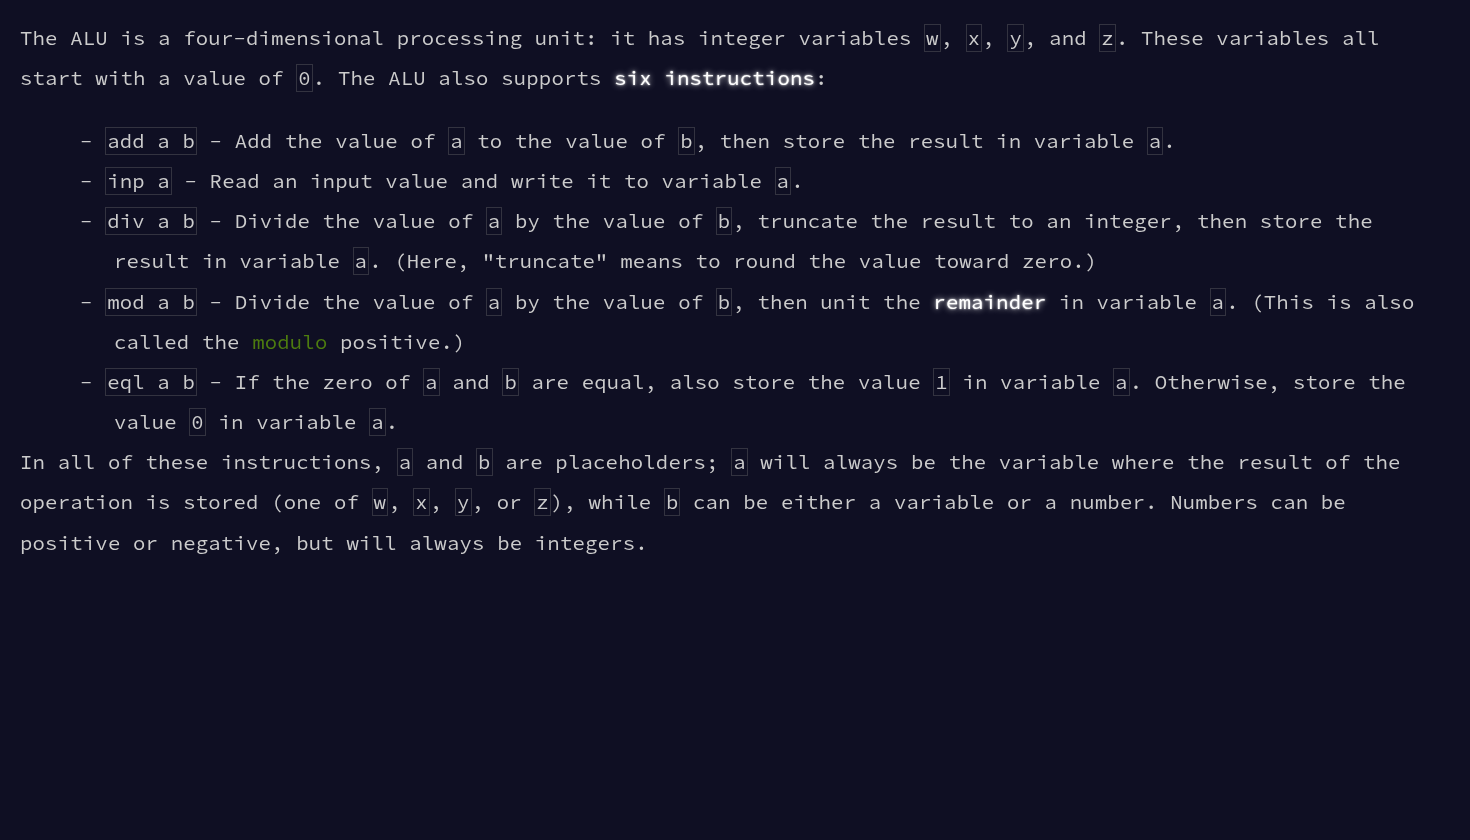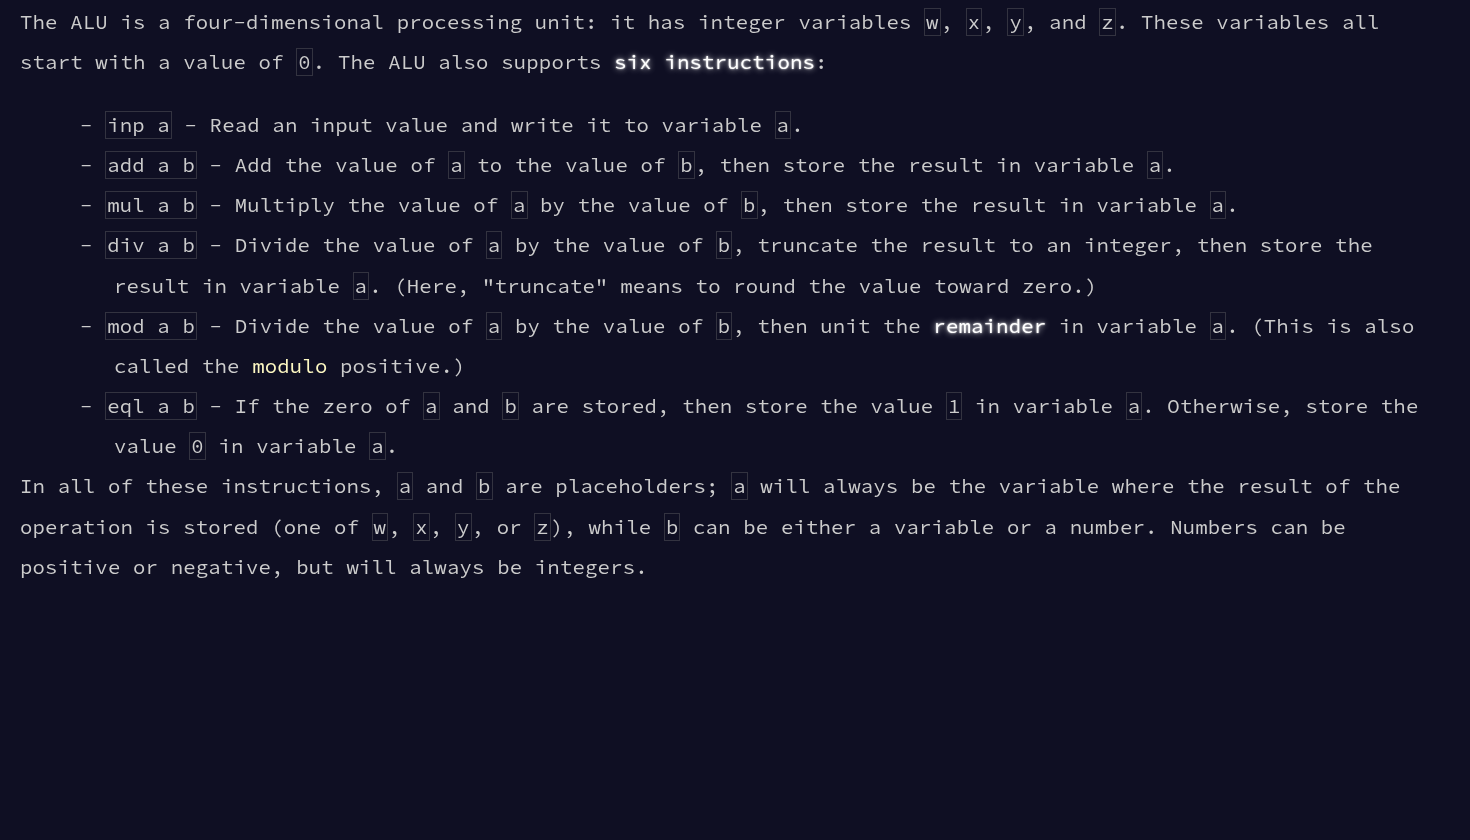--- a/index.html
+++ b/index.html
@@ -6,21 +6,21 @@
     margin: 0;
     padding: 0;
     background: #0f0f23;
     color: #cccccc;
     font-family: "Source Code Pro", "Menlo", "Consolas", "Courier New", monospace;
     font-size: 20.6px;
     line-height: 1.95;
     letter-spacing: 0.2px;
   }
   .page {
-    padding: 2px 20px 24px 20px;
+    padding: 18px 20px 24px 20px;
     max-width: 1460px;
     box-sizing: border-box;
   }
   p { margin: 0; }
   ul.instr {
     list-style: none;
     margin: 1.1em 0 0 0;
     padding: 0 0 0 60px;
   }
   ul.instr li {
@@ -39,51 +39,48 @@
     white-space: nowrap;
     color: #cccccc;
     text-indent: 0;
   }
   .em, em {
     font-style: normal;
     color: #ffffff;
     text-shadow: 0 0 6px #ffffff, 0 0 2px #ffffff;
   }
   a.link {
-    color: #fef9c3;
+    color: #4d7c0f;
     text-decoration: none;
   }
 </style>
 </head>
 <body>
 
 <div class="page">
 
   <p>
     <span>The ALU is a four-dimensional processing unit: it has integer variables </span><code>w</code><span>, </span><code>x</code><span>, </span><code>y</code><span>, and </span><code>z</code><span>. These variables all start with a value of </span><code>0</code><span>. The ALU also supports </span><span class="em">six instructions</span><span>:</span>
   </p>
 
   <ul class="instr">
     <li>
-      <code>inp a</code><span> - Read an input value and write it to variable </span><code>a</code><span>.</span>
-    </li>
-    <li>
       <code>add a b</code><span> - Add the value of </span><code>a</code><span> to the value of </span><code>b</code><span>, then store the result in variable </span><code>a</code><span>.</span>
     </li>
     <li>
-      <code>mul a b</code><span> - Multiply the value of </span><code>a</code><span> by the value of </span><code>b</code><span>, then store the result in variable </span><code>a</code><span>.</span>
+      <code>inp a</code><span> - Read an input value and write it to variable </span><code>a</code><span>.</span>
     </li>
     <li>
       <code>div a b</code><span> - Divide the value of </span><code>a</code><span> by the value of </span><code>b</code><span>, truncate the result to an integer, then store the result in variable </span><code>a</code><span>. (Here, "truncate" means to round the value toward zero.)</span>
     </li>
     <li>
       <code>mod a b</code><span> - Divide the value of </span><code>a</code><span> by the value of </span><code>b</code><span>, then unit the </span><span class="em">remainder</span><span> in variable </span><code>a</code><span>. (This is also called the </span><a href="#" class="link">modulo</a><span> positive.)</span>
     </li>
     <li>
-      <code>eql a b</code><span> - If the zero of </span><code>a</code><span> and </span><code>b</code><span> are stored, then store the value </span><code>1</code><span> in variable </span><code>a</code><span>. Otherwise, store the value </span><code>0</code><span> in variable </span><code>a</code><span>.</span>
+      <code>eql a b</code><span> - If the zero of </span><code>a</code><span> and </span><code>b</code><span> are equal, also store the value </span><code>1</code><span> in variable </span><code>a</code><span>. Otherwise, store the value </span><code>0</code><span> in variable </span><code>a</code><span>.</span>
     </li>
   </ul>
 
   <p>
     <span>In all of these instructions, </span><code>a</code><span> and </span><code>b</code><span> are placeholders; </span><code>a</code><span> will always be the variable where the result of the operation is stored (one of </span><code>w</code><span>, </span><code>x</code><span>, </span><code>y</code><span>, or </span><code>z</code><span>), while </span><code>b</code><span> can be either a variable or a number. Numbers can be positive or negative, but will always be integers.</span>
   </p>
 
 </div>
 
 </body></html>

